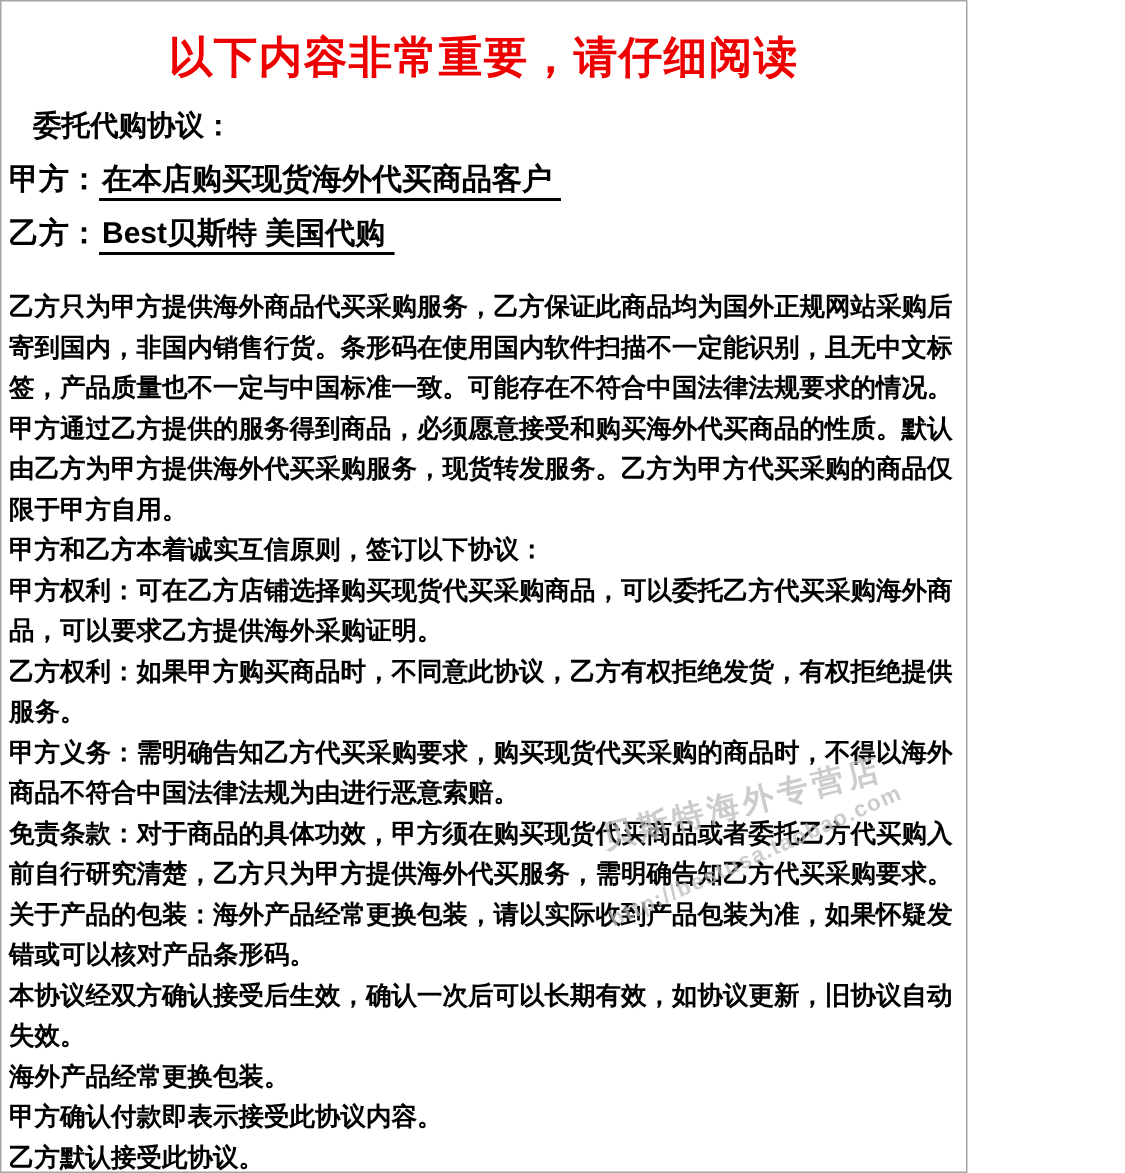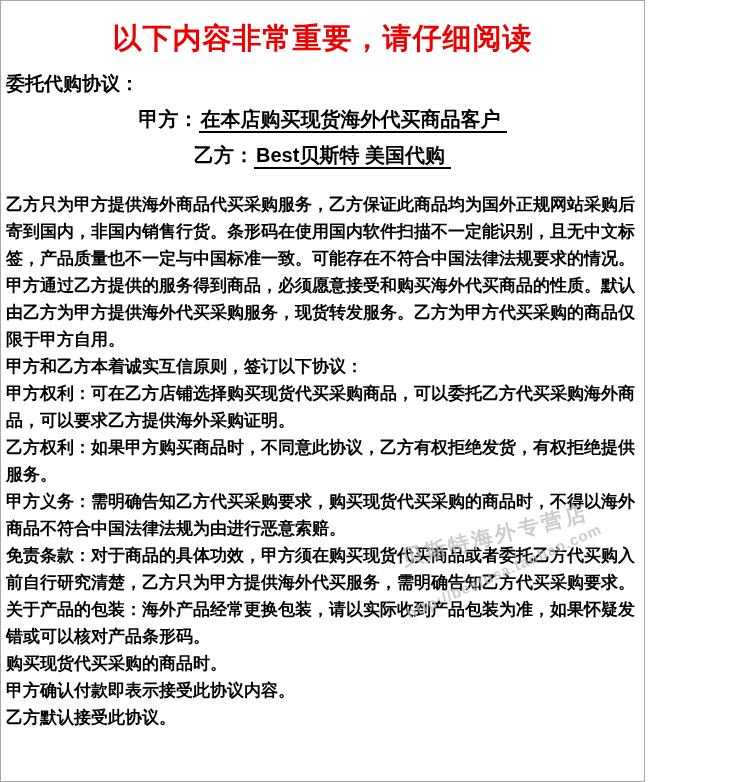--- a/index.html
+++ b/index.html
@@ -26,27 +26,26 @@
     text-align: center;
     font-size: 29px;
     letter-spacing: 1px;
     color: var(--color-title);
     font-weight: bold;
   }
   .content {
     padding: 0 5px;
   }
   .heading {
-    margin: 12px 0 6px 0;
+    margin: 12px 0 6px 16px;
     font-size: 19px;
   }
   .party-line {
     margin: 9px 0;
     font-size: 20px;
-    text-align: center;
   }
   .party-value {
     border-bottom: 2px solid var(--color-text);
     padding: 0 6px 1px 2px;
   }
   .body-block {
     margin-top: 22px;
     font-size: 17px;
     line-height: 27px;
   }
@@ -90,21 +89,22 @@
     <p class="party-line"><span>乙方：</span><span class="party-value">Best贝斯特 美国代购</span></p>
 
     <div class="body-block">
       <p>乙方只为甲方提供海外商品代买采购服务，乙方保证此商品均为国外正规网站采购后寄到国内，非国内销售行货。条形码在使用国内软件扫描不一定能识别，且无中文标签，产品质量也不一定与中国标准一致。可能存在不符合中国法律法规要求的情况。甲方通过乙方提供的服务得到商品，必须愿意接受和购买海外代买商品的性质。默认由乙方为甲方提供海外代买采购服务，现货转发服务。乙方为甲方代买采购的商品仅限于甲方自用。</p>
       <p>甲方和乙方本着诚实互信原则，签订以下协议：</p>
       <p>甲方权利：可在乙方店铺选择购买现货代买采购商品，可以委托乙方代买采购海外商品，可以要求乙方提供海外采购证明。</p>
       <p>乙方权利：如果甲方购买商品时，不同意此协议，乙方有权拒绝发货，有权拒绝提供服务。</p>
       <p>甲方义务：需明确告知乙方代买采购要求，购买现货代买采购的商品时，不得以海外商品不符合中国法律法规为由进行恶意索赔。</p>
       <p>免责条款：对于商品的具体功效，甲方须在购买现货代买商品或者委托乙方代买购入前自行研究清楚，乙方只为甲方提供海外代买服务，需明确告知乙方代买采购要求。</p>
       <p>关于产品的包装：海外产品经常更换包装，请以实际收到产品包装为准，如果怀疑发错或可以核对产品条形码。</p>
-      <p>购买现货代买采购的商品时。</p>
+      <p>本协议经双方确认接受后生效，确认一次后可以长期有效，如协议更新，旧协议自动失效。</p>
+      <p>海外产品经常更换包装。</p>
       <p>甲方确认付款即表示接受此协议内容。</p>
       <p>乙方默认接受此协议。</p>
     </div>
 
   </div>
 
   <div class="watermark">
     <div class="wm-store">贝斯特海外专营店</div>
     <div class="wm-url">http://bestusa.taobao.com</div>
   </div>

